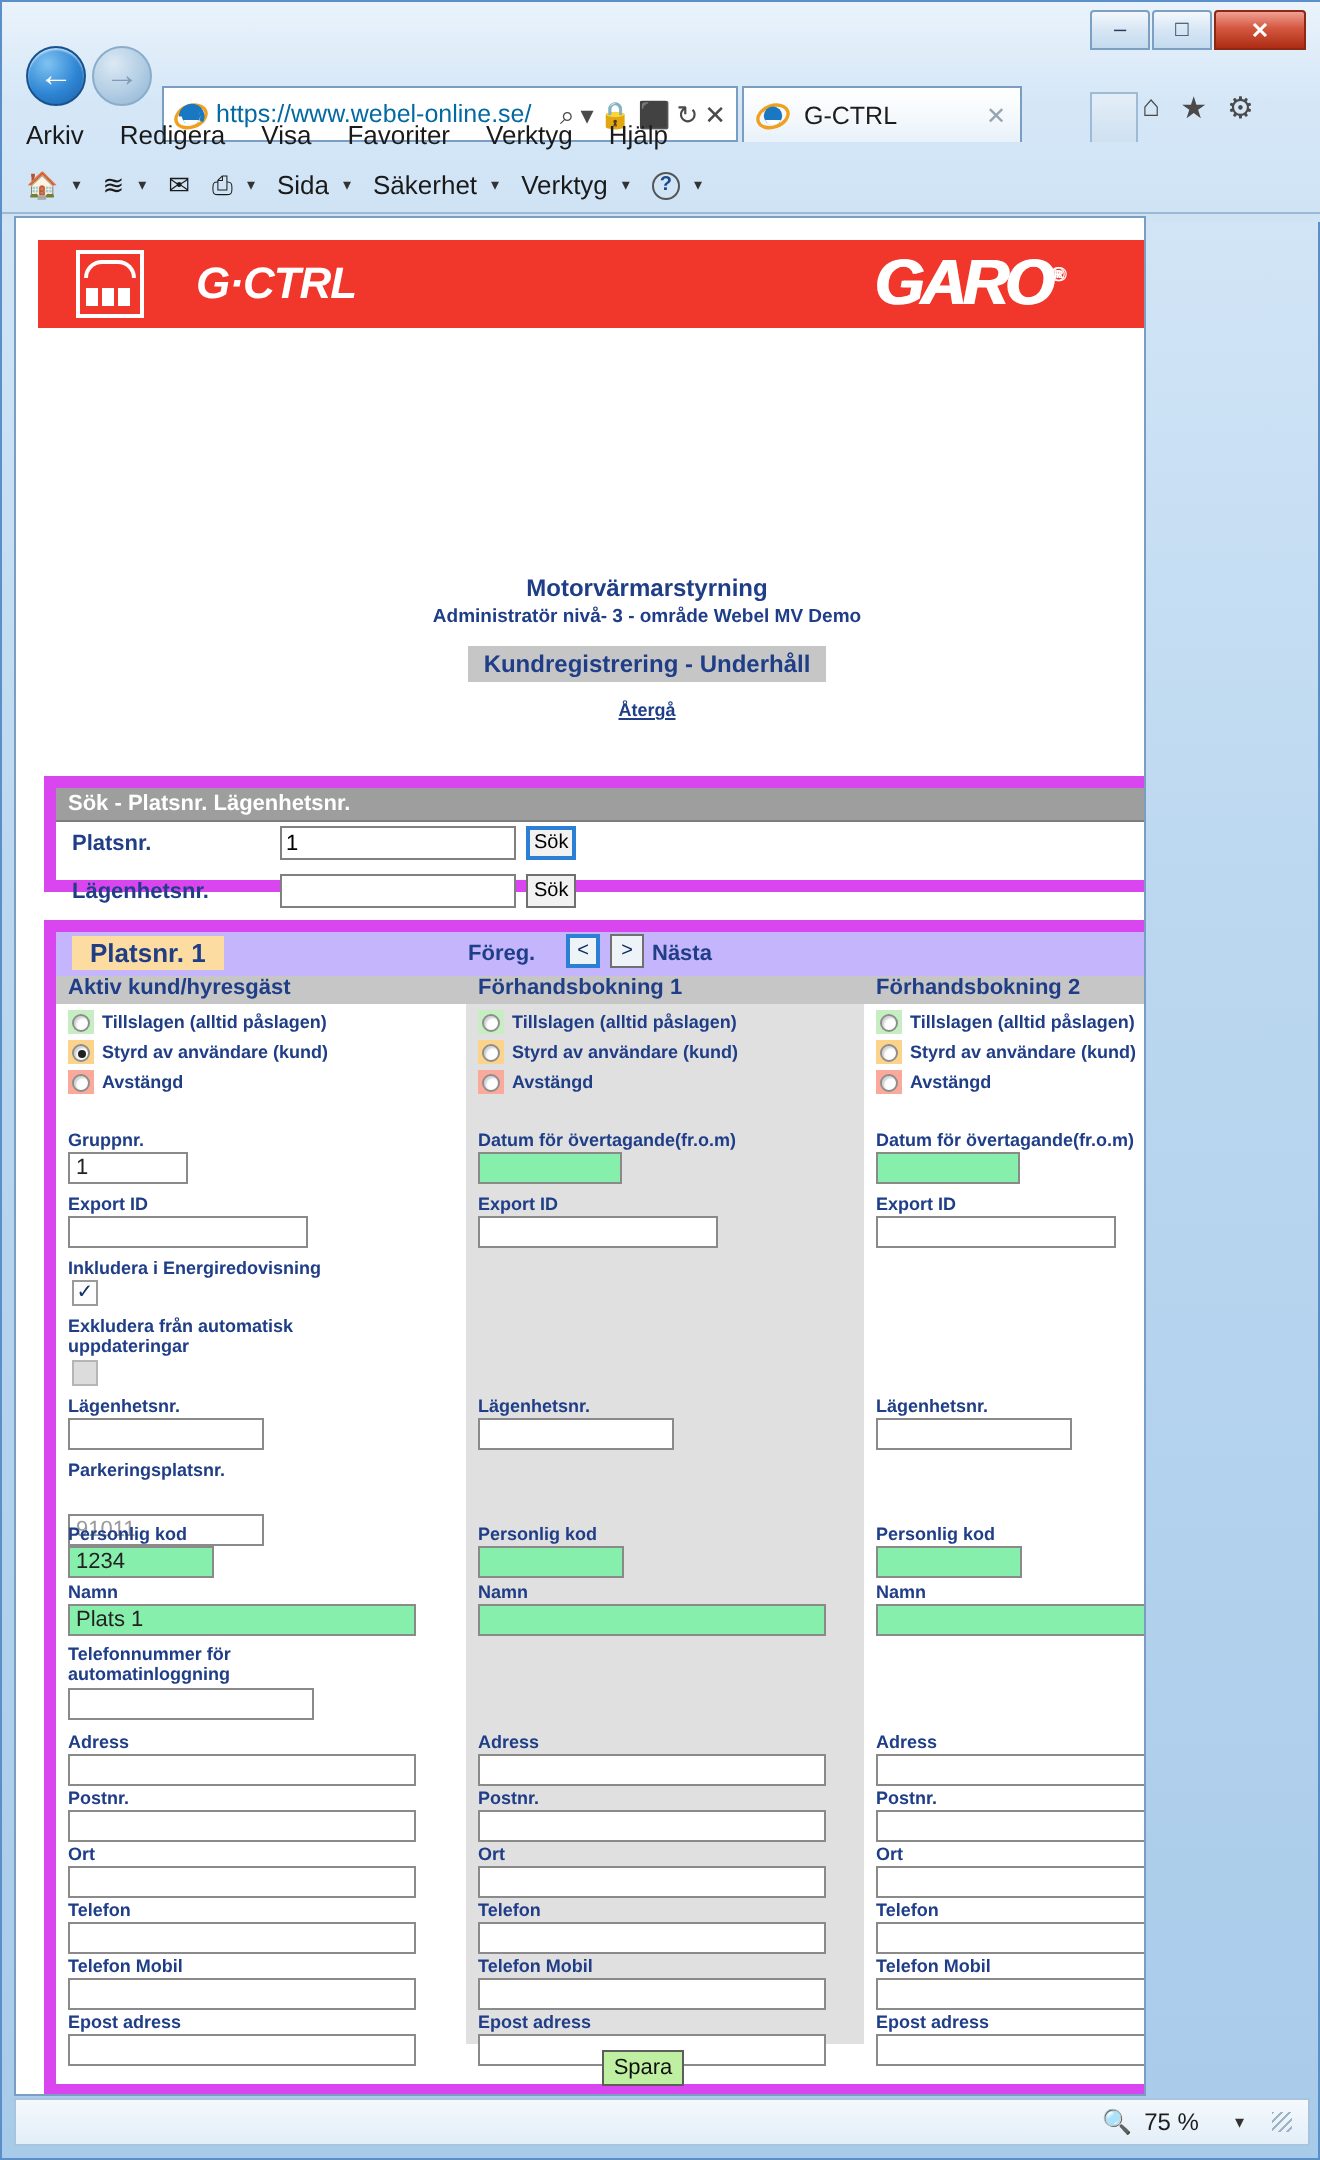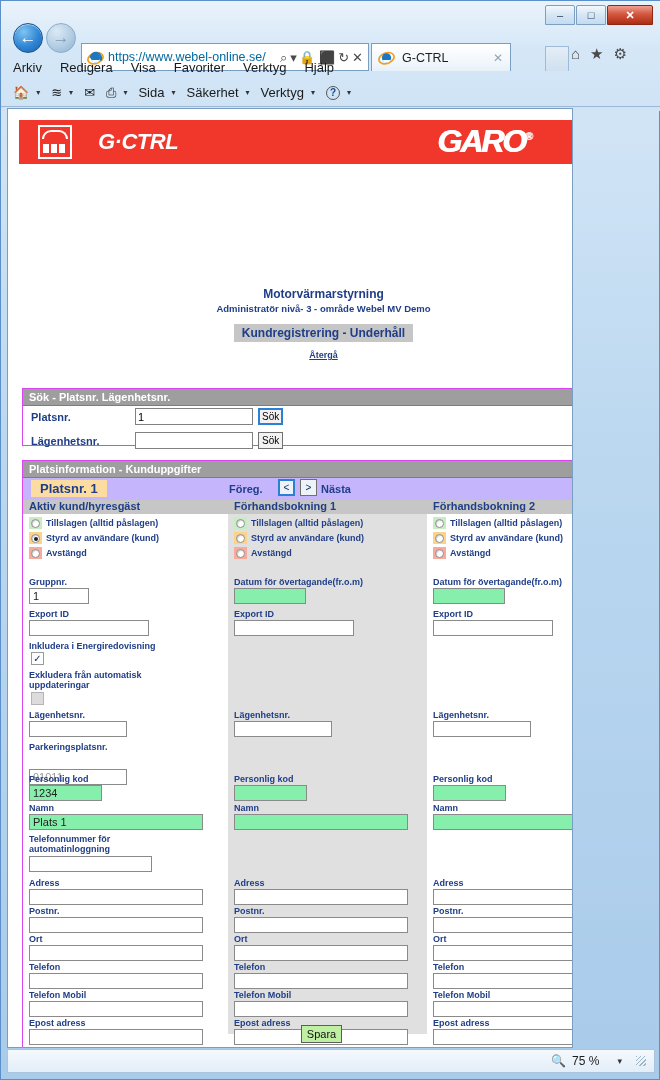--- a/index.html
+++ b/index.html
@@ -180,21 +180,21 @@
   .page-section span {
     background:#c6c6c6; color:#1f3e87; font-weight:bold; font-size:12px;
     padding:2px 8px;
   }
   .back-link1 {
     position:absolute; left:0; top:241px; width:631px; text-align:center;
     font-size:9px; color:#1f3e87; text-decoration:underline; font-weight:bold;
   }
 
   
-  .panel { position:absolute; border:1px solid #d946ef; background:#fff; }
+  .panel { position:absolute; border:6px solid #d946ef; background:#fff; }
   .panel-hd {
     background:#9e9e9e; color:#fff; font-weight:bold; font-size:11px;
     padding:2px 6px; border-bottom:1px solid #7d7d7d;
   }
 
   
   #searchpanel { left:14px; top:279px; width:603px; height:58px; }
   .srow { position:relative; height:22px; margin:2px 0 0 8px; }
   .slabel {
     position:absolute; left:0; top:3px; width:100px;
@@ -422,21 +422,20 @@
           <div class="sbtn focus">Sök</div>
         </div>
         <div class="srow">
           <div class="slabel">Lägenhetsnr.</div>
           <input class="sinput" value="" style="">
           <div class="sbtn">Sök</div>
         </div>
       </div>
 
       <div class="panel" id="infopanel">
-        <div class="panel-hd">Platsinformation - Kunduppgifter</div>
 
         <div class="plats-row">
           <div class="plats-badge">Platsnr. 1</div>
           <div class="nav-foreg">Föreg.</div>
           <div class="navsq prev">&lt;</div>
           <div class="navsq next">&gt;</div>
           <div class="nav-nasta">Nästa</div>
         </div>
 
         <div class="colhdr-row">

